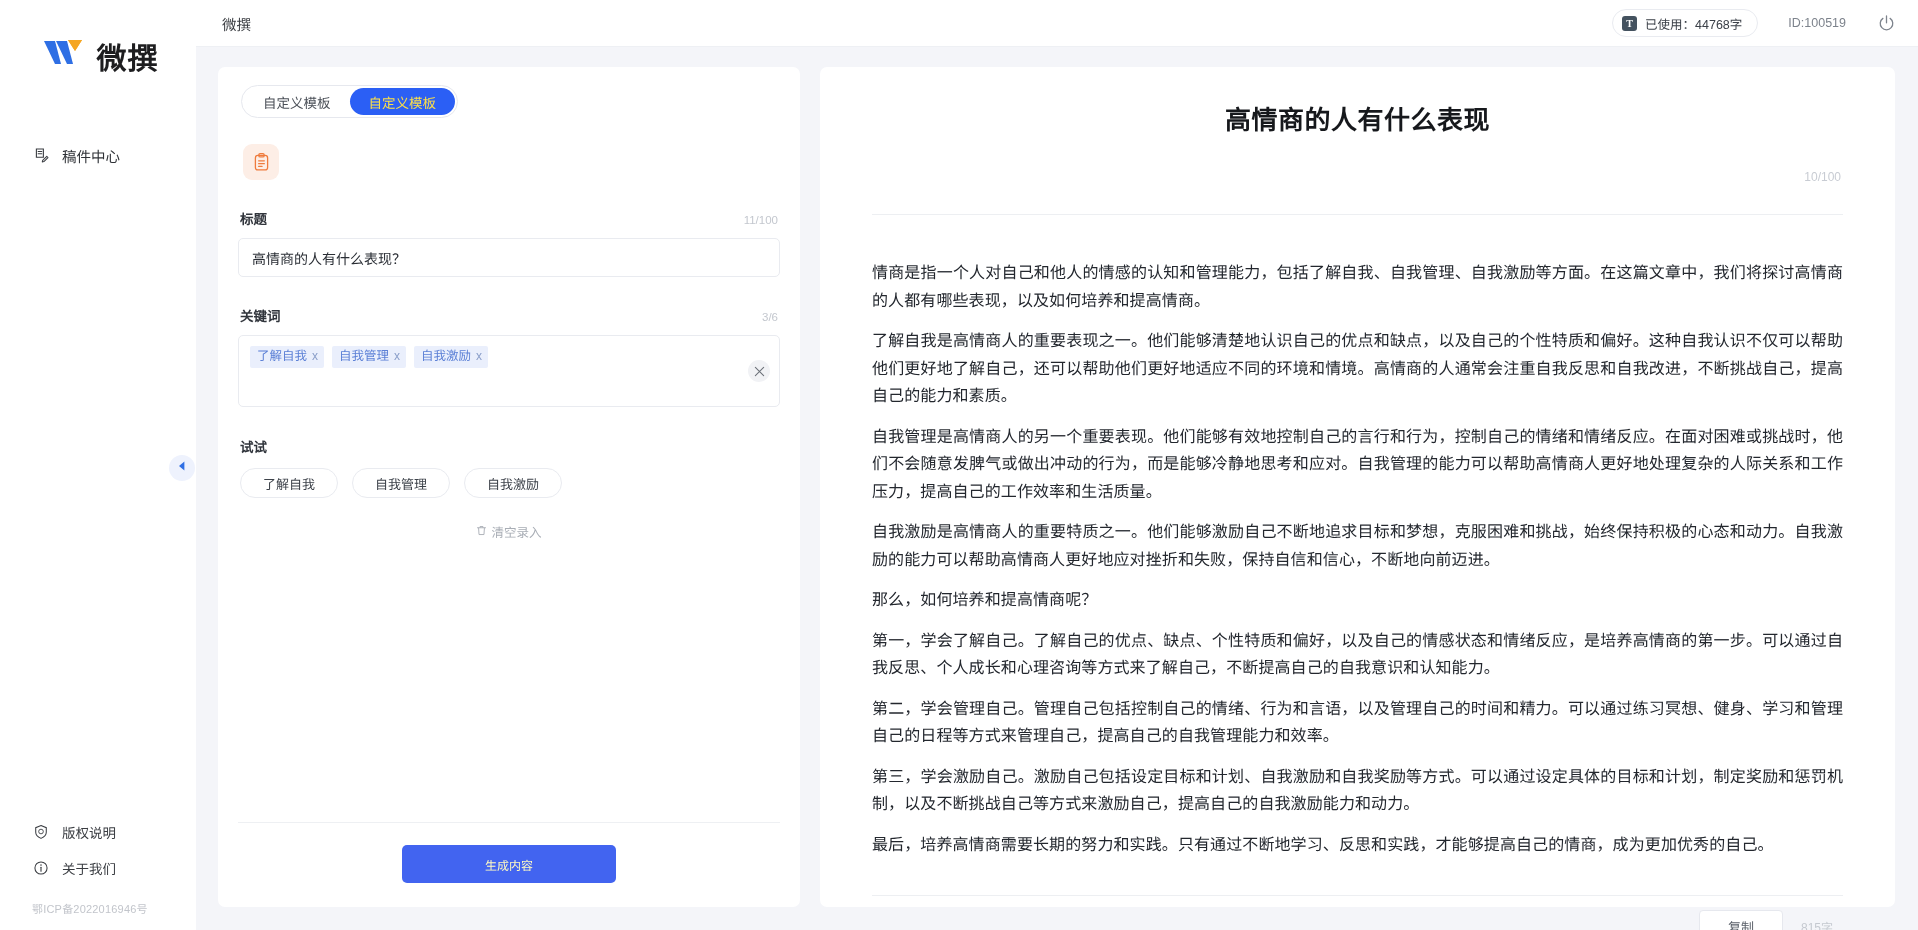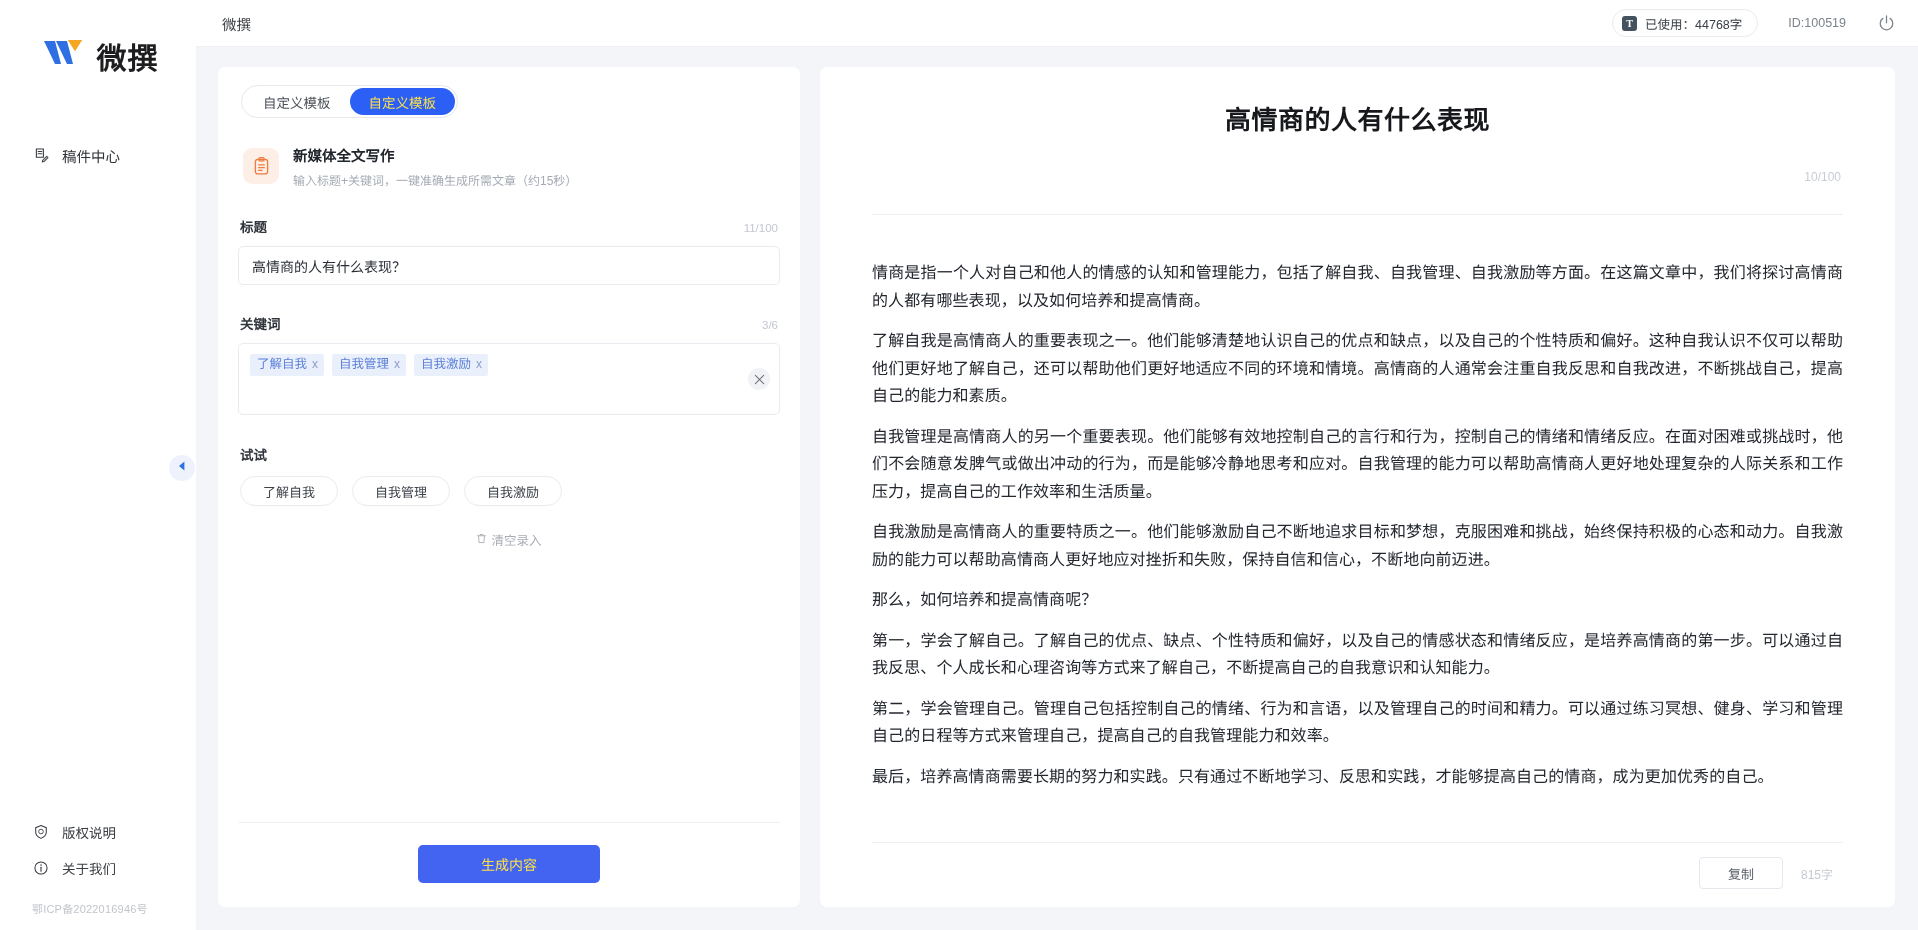--- a/index.html
+++ b/index.html
@@ -201,24 +201,24 @@
     cursor: pointer;
   }
 
   .panel-left-bottom {
     margin-top: auto;
     border-top: 1px solid #eef0f3;
     padding: 22px 0 24px 0;
     display: flex; justify-content: center;
   }
   .generate-btn {
-    width: 182px; height: 38px;
+    width: 214px; height: 38px;
     background: #4264f0;
     border-radius: 5px;
-    color: #fde047; font-size: 14px;
+    color: #fef9c3; font-size: 12px;
     display: flex; align-items: center; justify-content: center;
     cursor: pointer;
     border: none;
     font-family: inherit;
   }
 
   
   .panel-right {
     flex: 1;
     background: #fff;
@@ -379,24 +379,20 @@
         </div>
 
         <div class="tpl-card">
           <div class="tpl-icon">
             <svg width="21" height="21" viewBox="0 0 22 22">
               <rect x="4.6" y="3.6" width="12.8" height="15.2" rx="2.6" fill="none" stroke="#ef7b3d" stroke-width="1.35"></rect>
               <rect x="8.2" y="1.8" width="5.6" height="3.3" rx="1.3" fill="none" stroke="#ef7b3d" stroke-width="1.35"></rect>
               <path d="M8 9.2 L14 9.2 M8 12.2 L14 12.2 M8 15.1 L11.6 15.1" stroke="#ef7b3d" stroke-width="1.25" stroke-linecap="round"></path>
             </svg>
           </div>
-          <div>
-            <div class="tpl-name">新媒体全文写作</div>
-            <div class="tpl-desc">输入标题+关键词，一键准确生成所需文章（约15秒）</div>
-          </div>
         </div>
 
         <div class="field-head">
           <span class="field-label">标题</span>
           <span class="field-count">11/100</span>
         </div>
         <div class="title-input">
           <span>高情商的人有什么表现？</span>
         </div>
 
@@ -459,20 +455,21 @@
         <div class="doc-divider"></div>
 
         <div class="doc-body">
           <p>情商是指一个人对自己和他人的情感的认知和管理能力，包括了解自我、自我管理、自我激励等方面。在这篇文章中，我们将探讨高情商的人都有哪些表现，以及如何培养和提高情商。</p>
           <p>了解自我是高情商人的重要表现之一。他们能够清楚地认识自己的优点和缺点，以及自己的个性特质和偏好。这种自我认识不仅可以帮助他们更好地了解自己，还可以帮助他们更好地适应不同的环境和情境。高情商的人通常会注重自我反思和自我改进，不断挑战自己，提高自己的能力和素质。</p>
           <p>自我管理是高情商人的另一个重要表现。他们能够有效地控制自己的言行和行为，控制自己的情绪和情绪反应。在面对困难或挑战时，他们不会随意发脾气或做出冲动的行为，而是能够冷静地思考和应对。自我管理的能力可以帮助高情商人更好地处理复杂的人际关系和工作压力，提高自己的工作效率和生活质量。</p>
           <p>自我激励是高情商人的重要特质之一。他们能够激励自己不断地追求目标和梦想，克服困难和挑战，始终保持积极的心态和动力。自我激励的能力可以帮助高情商人更好地应对挫折和失败，保持自信和信心，不断地向前迈进。</p>
           <p>那么，如何培养和提高情商呢？</p>
           <p>第一，学会了解自己。了解自己的优点、缺点、个性特质和偏好，以及自己的情感状态和情绪反应，是培养高情商的第一步。可以通过自我反思、个人成长和心理咨询等方式来了解自己，不断提高自己的自我意识和认知能力。</p>
           <p>第二，学会管理自己。管理自己包括控制自己的情绪、行为和言语，以及管理自己的时间和精力。可以通过练习冥想、健身、学习和管理自己的日程等方式来管理自己，提高自己的自我管理能力和效率。</p>
+          <p>第三，学会激励自己。激励自己包括设定目标和计划、自我激励和自我奖励等方式。可以通过设定具体的目标和计划，制定奖励和惩罚机制，以及不断挑战自己等方式来激励自己，提高自己的自我激励能力和动力。</p>
           <p>最后，培养高情商需要长期的努力和实践。只有通过不断地学习、反思和实践，才能够提高自己的情商，成为更加优秀的自己。</p>
         </div>
 
         <div class="panel-right-bottom">
           <button class="copy-btn">复制</button>
           <span class="doc-word-count">815字</span>
         </div>
       </section>
 
     </div>

